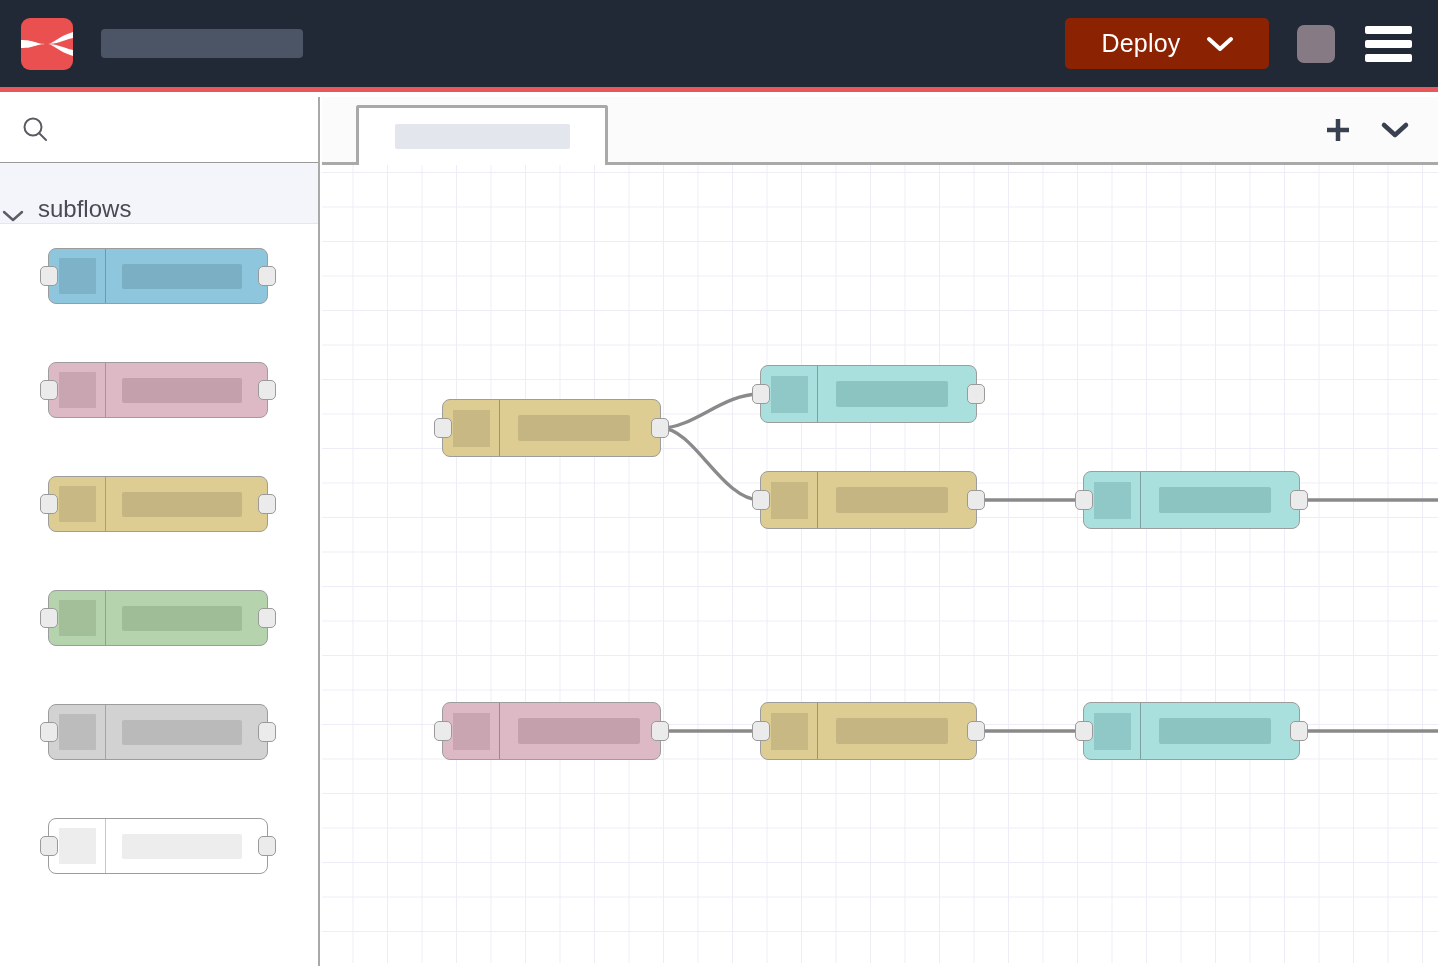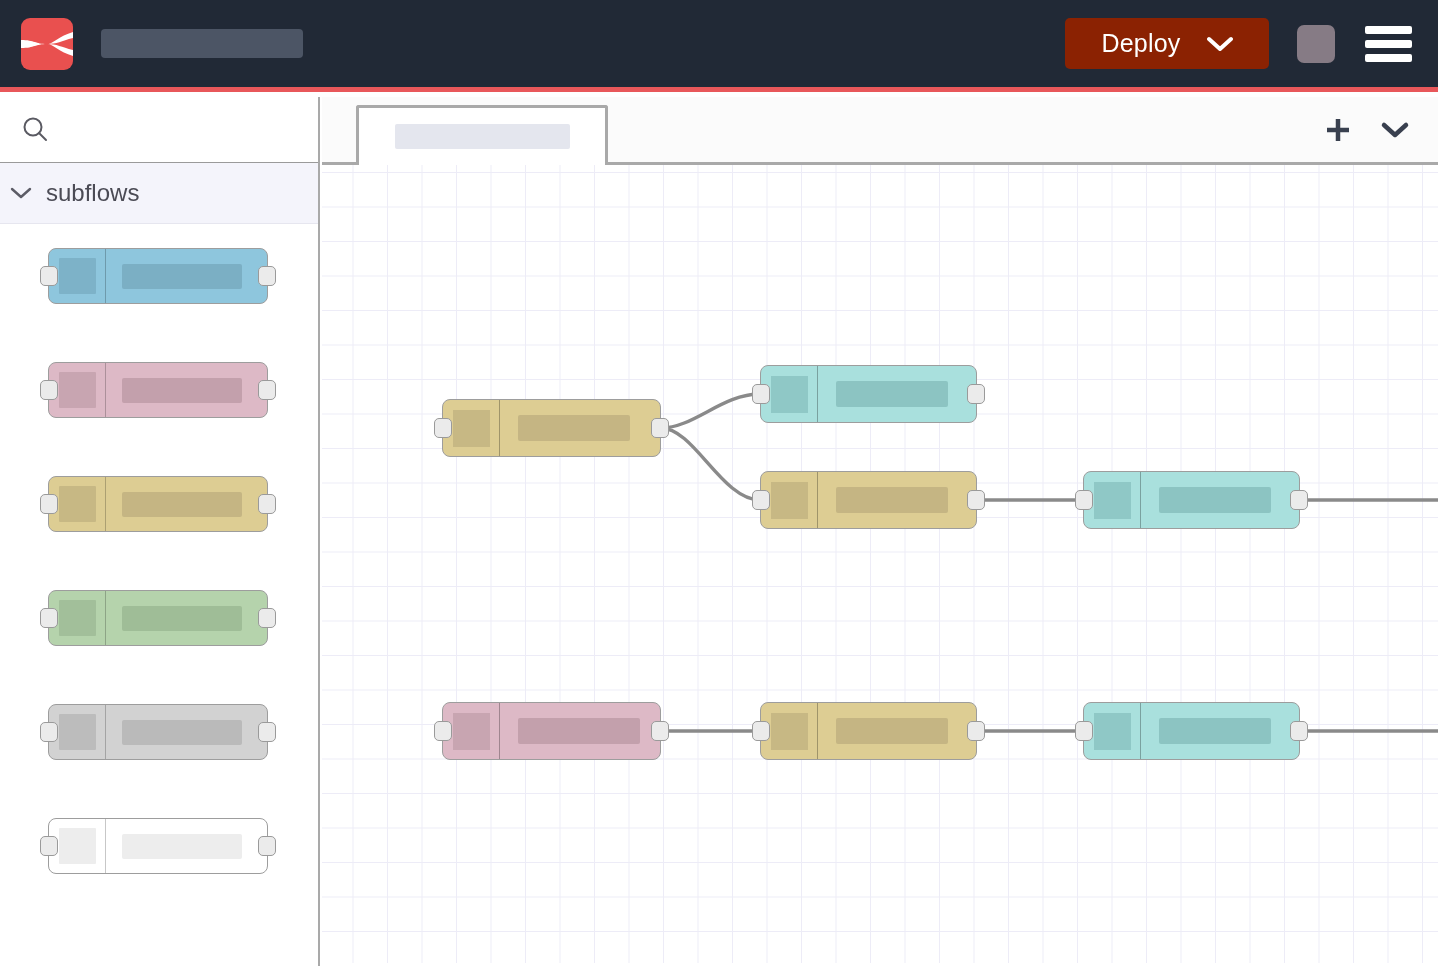--- a/index.html
+++ b/index.html
@@ -63,21 +63,21 @@
     background: #ffffff;
     border-right: 2px solid #a9a9a9;
   }
   #palette-search-row {
     height: 66px; border-bottom: 1px solid #9a9a9a;
     display: flex; align-items: center; padding-left: 20px;
   }
   #palette-category {
     height: 61px; background: #f4f4fb;
     border-bottom: 1px solid #e6e6ef;
-    display: flex; align-items: center; padding-left: 10px; gap: 14px;
+    display: flex; align-items: flex-end; padding-left: 2px; gap: 14px;
     cursor: pointer;
   }
   #palette-category-label {
     font-size: 24px; color: #4b4b55; font-weight: 400;
   }
   #palette-list { padding-top: 24px; }
   .palette-node {
     position: relative;
     width: 220px; height: 56px; margin: 0 0 58px 48px;
     border-radius: 8px; border: 1px solid #9d9d9d;

